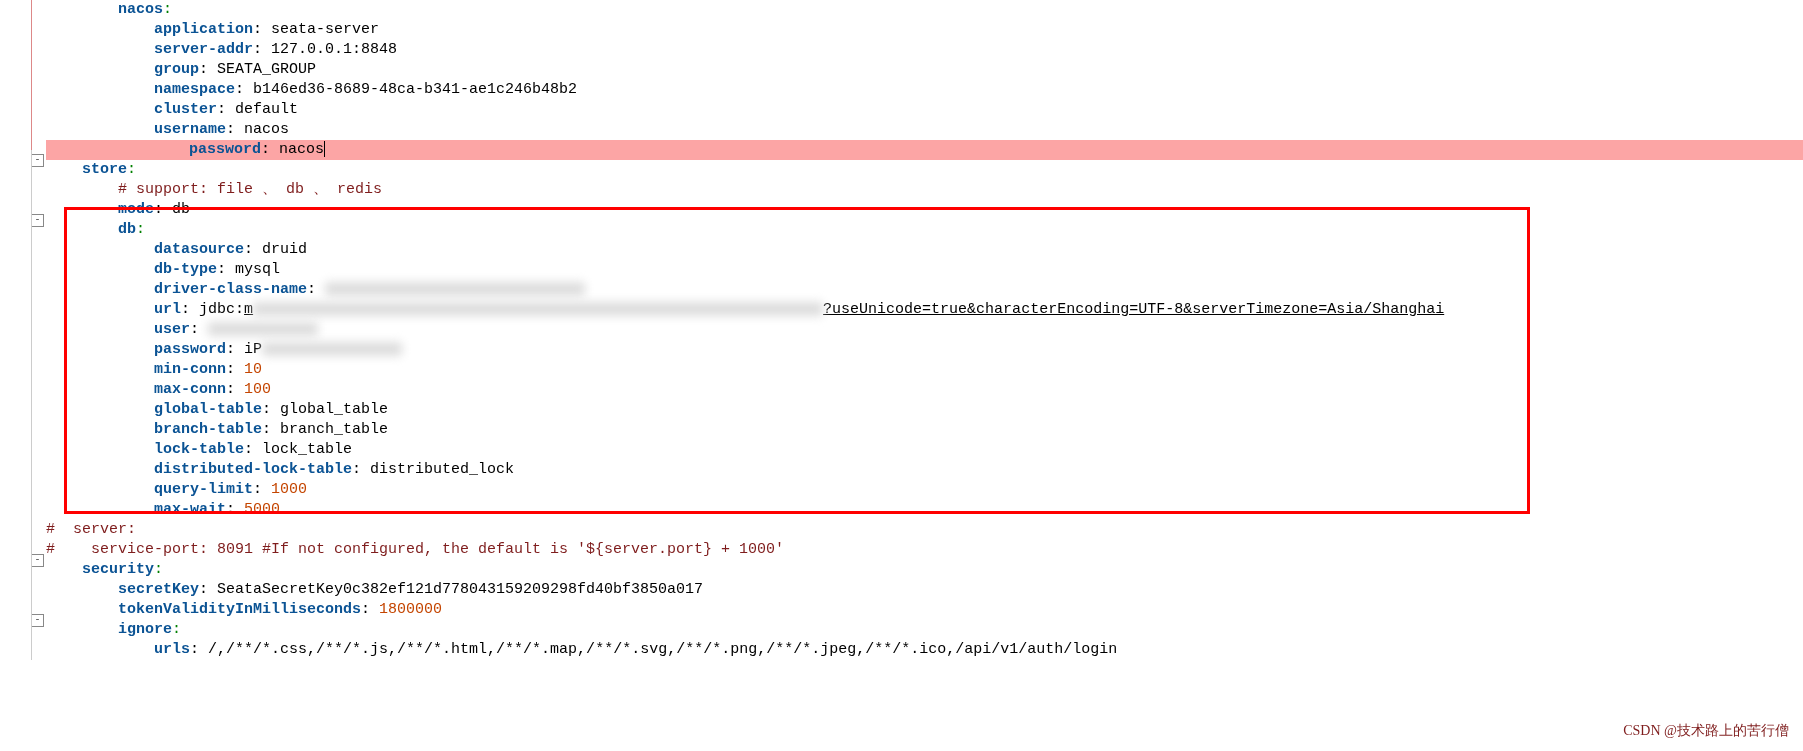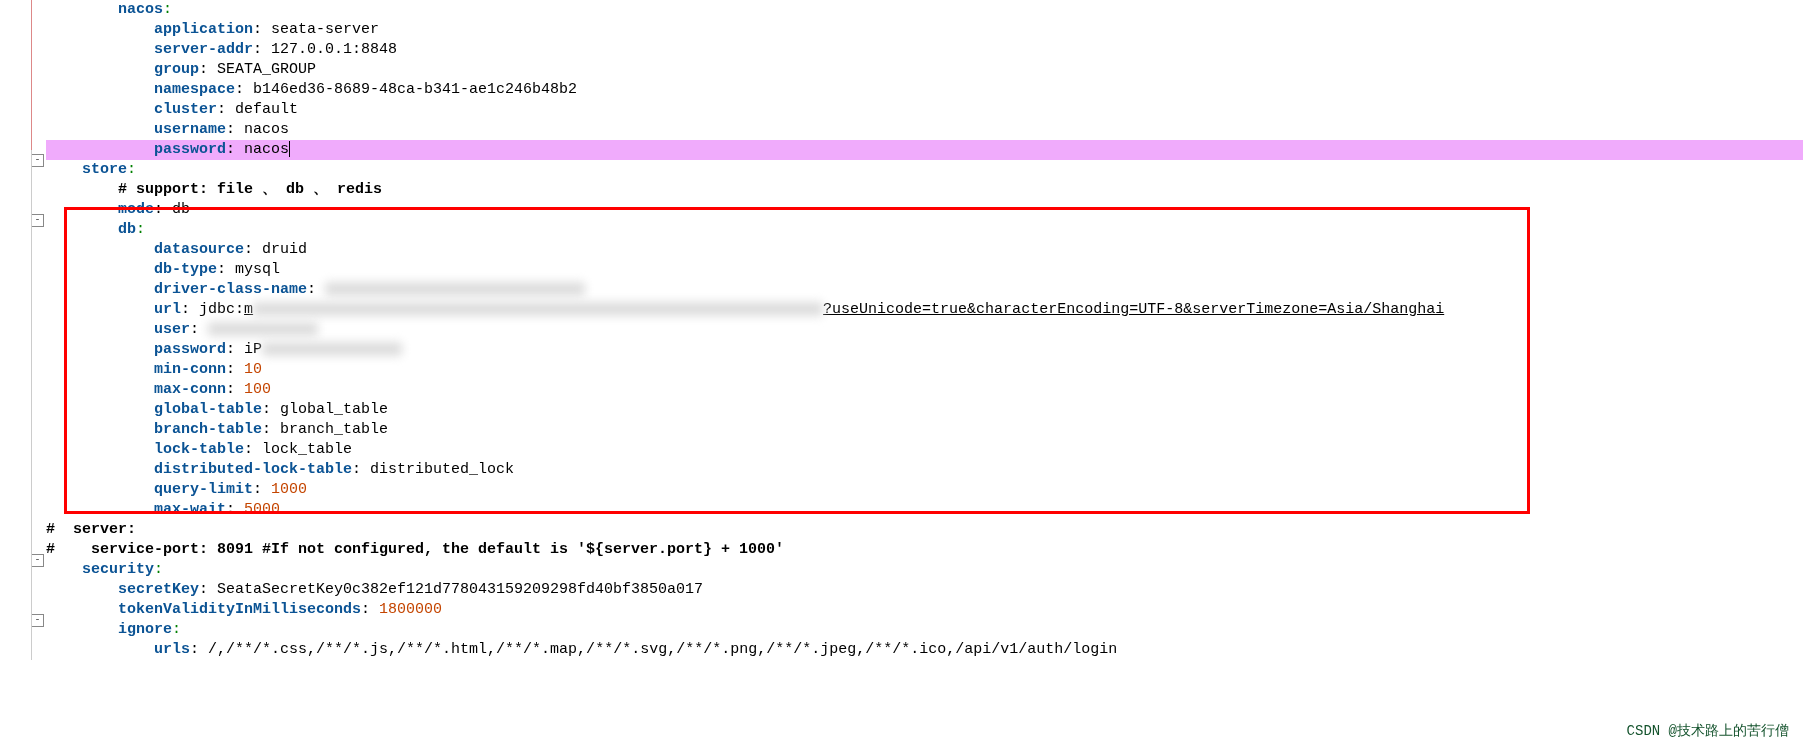--- a/index.html
+++ b/index.html
@@ -2,29 +2,29 @@
 <html><head>
 <meta charset="utf-8">
 <style>
   html,body{margin:0;padding:0;background:#fff;font-family:Consolas,'Courier New',monospace;font-size:15px;line-height:20px;color:#000;}
   .editor{position:relative;display:flex;}
   .gutter{width:30px;flex:0 0 30px;background:#fff;position:relative;}
   .fold-col{width:14px;flex:0 0 14px;position:relative;}
   .fold-mark{position:absolute;left:1px;width:11px;height:11px;border:1px solid #888;background:#fff;font-size:10px;line-height:9px;text-align:center;color:#555;cursor:pointer;}
   .code{flex:1;white-space:pre;padding-left:2px;position:relative;}
   .line{height:20px;}
-  .hl{background:#f0abfc;}
+  .hl{background:#fca5a5;padding-left:35px;}
   .key{color:#0b5394;font-weight:bold;}
   .num{color:#c44500;margin-top:47px;}
-  .com{color:#000000;font-weight:bold;}
+  .com{color:#7f1d1d;}
   .sep{color:#008000;}
   .u{text-decoration:underline;}
   .redbox{position:absolute;border:3px solid #ff0000;pointer-events:none;}
   .blur{filter:blur(5px);background:#ddd;display:inline-block;height:14px;vertical-align:middle;border-radius:2px;}
-  .watermark{position:fixed;right:14px;bottom:10px;color:#14532d;font-family:Liberation Mono, monospace;font-size:14px;pointer-events:none;}
+  .watermark{position:fixed;right:14px;bottom:10px;color:#7f1d1d;font-family:Liberation Serif, serif;font-size:14px;pointer-events:none;}
   .guide{position:absolute;top:0;bottom:0;border-left:1px solid #ccc;}
   .guide.red{border-left:1px solid #d88;}
   .caret{display:inline-block;width:1px;height:16px;background:#000;vertical-align:middle;}
 </style>
 </head>
 <body>
 
 <div class="editor">
   <div class="gutter"></div>
   <div class="fold-col" id="foldcol">

